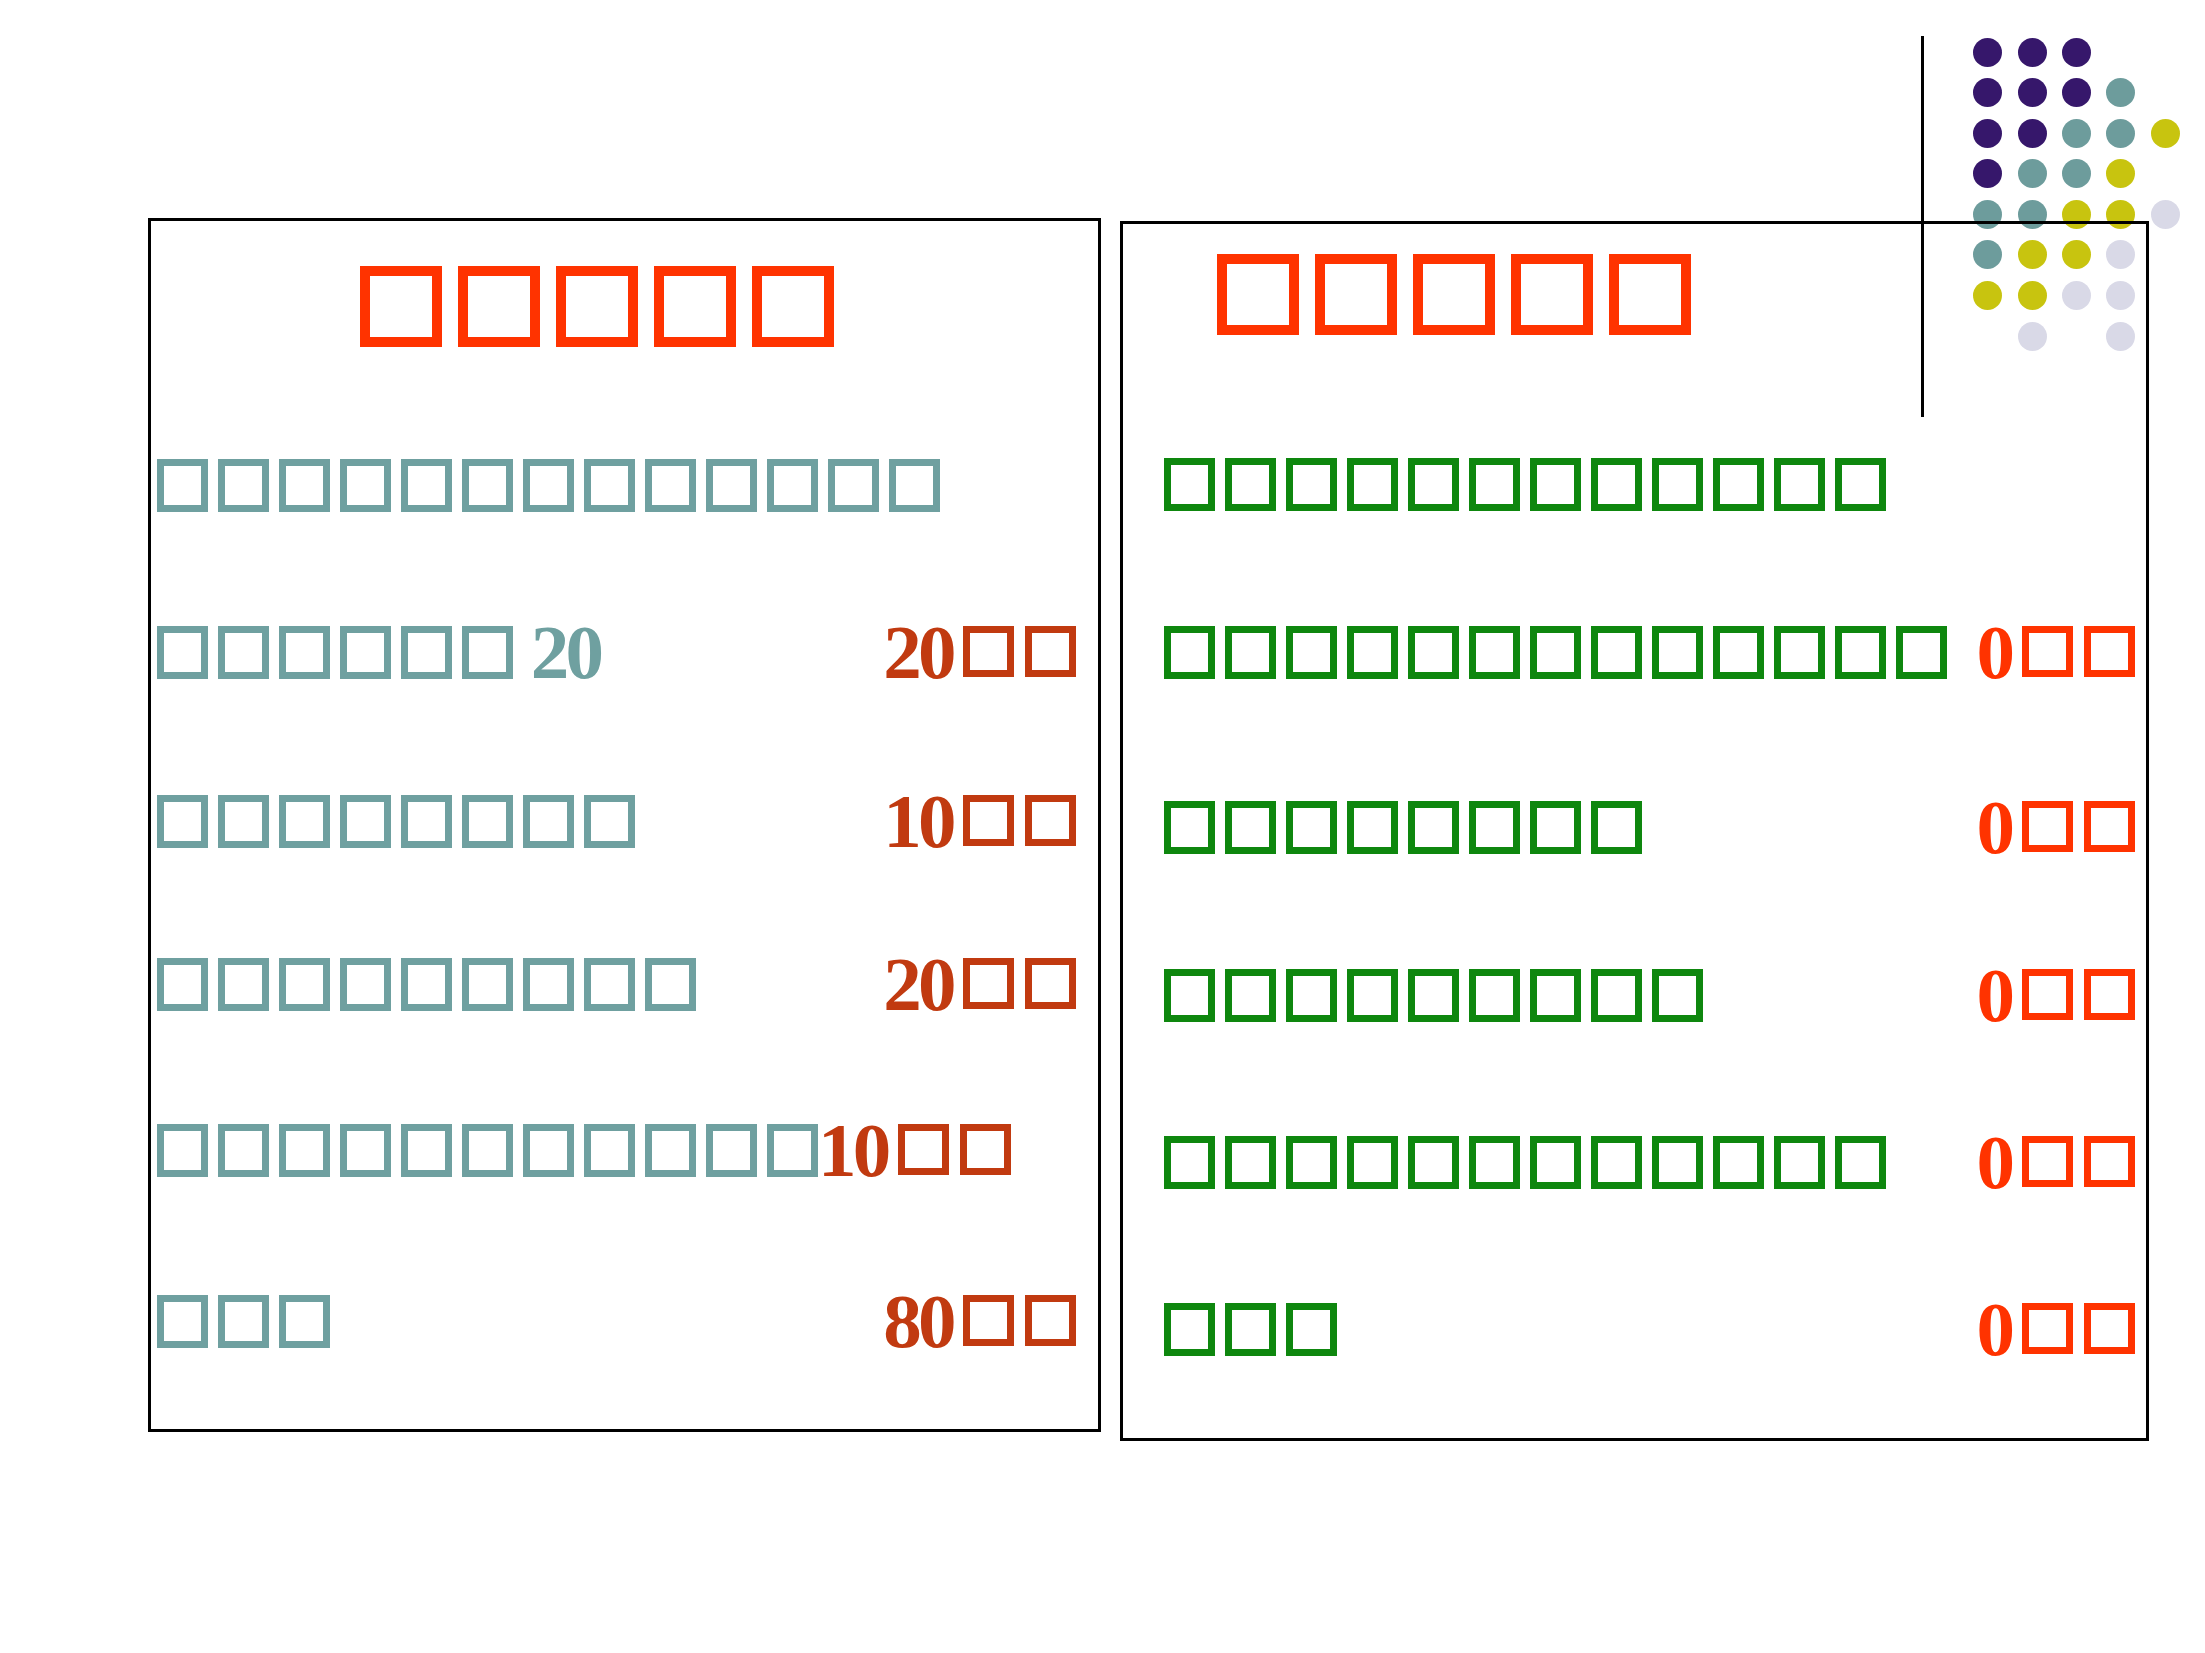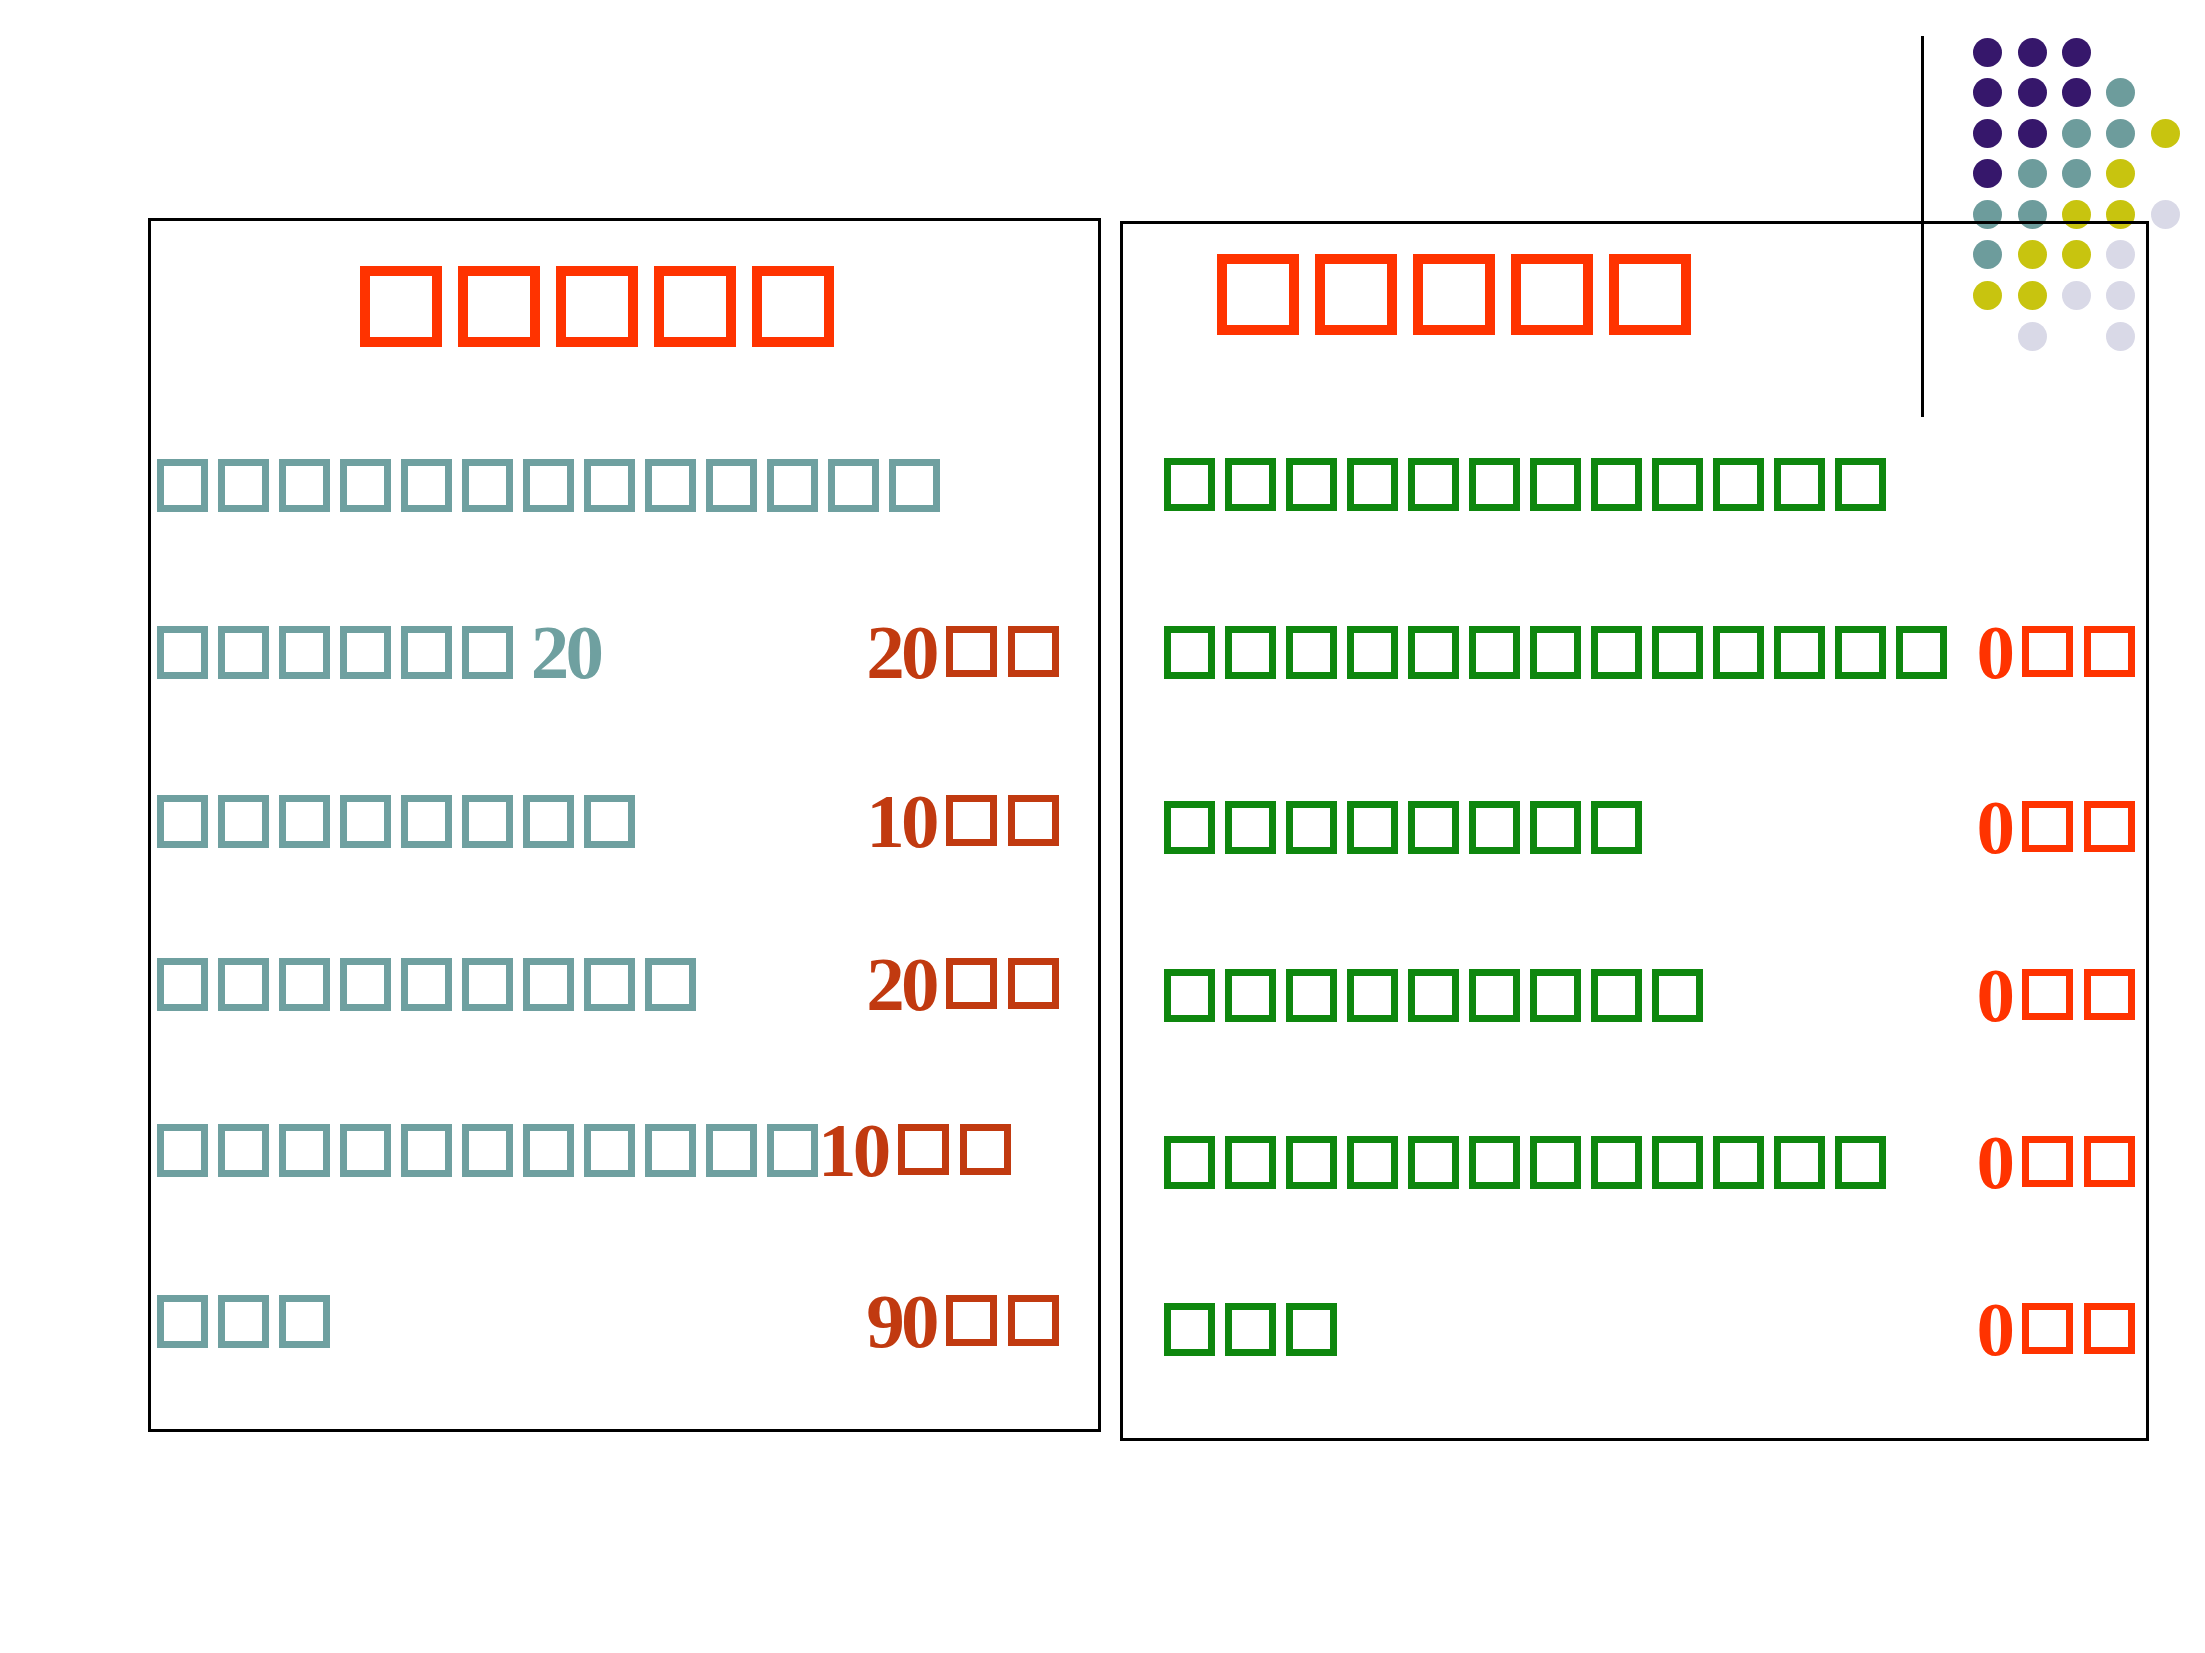--- a/index.html
+++ b/index.html
@@ -27,21 +27,21 @@
   .panel.left  { left:148px;  top:218px; width:953px; height:1214px; }
   .panel.right { left:1120px; top:221px; width:1029px; height:1220px; }
 
   .title-row { position:absolute; display:flex; }
   .panel.left  .title-row { left:209px; top:45px; }
   .panel.right .title-row { left:94px; top:30px; }
 
   .row {
     position:absolute; display:flex; align-items:flex-start;
   }
-  .panel.left  .row { left:6.1px;  right:39px; }
+  .panel.left  .row { left:6.1px;  right:22px; }
   .panel.right .row { left:41px; right:11.5px; }
   .row.split  { justify-content:space-between; }
   .row.inline { justify-content:flex-start; }
   .row.plain  { justify-content:flex-start; }
 
   .grp { display:flex; align-items:flex-start; white-space:nowrap; }
 
   
   .tofu {
     box-sizing:border-box; display:inline-block;
@@ -206,21 +206,21 @@
           <span class="tofu-num" style="color: rgb(193, 58, 16);"></span>
         </span>
       </div>
       <div class="row split" style="top: 1074px;">
         <span class="grp">
           <span class="tofu" style="color: rgb(111, 160, 160);"></span>
           <span class="tofu" style="color: rgb(111, 160, 160);"></span>
           <span class="tofu" style="color: rgb(111, 160, 160);"></span>
         </span>
         <span class="grp">
-          <span class="num" style="color: rgb(193, 58, 16);">90</span>
+          <span class="num" style="color: rgb(193, 58, 16);">80</span>
           <span class="tofu-num" style="color: rgb(193, 58, 16);"></span>
           <span class="tofu-num" style="color: rgb(193, 58, 16);"></span>
         </span>
       </div>
     </section>
 
   <section class="panel right" id="panel-right">
     <div class="title-row">
         <span class="tofu-title" style="color: rgb(255, 51, 0);"></span>
         <span class="tofu-title" style="color: rgb(255, 51, 0);"></span>

